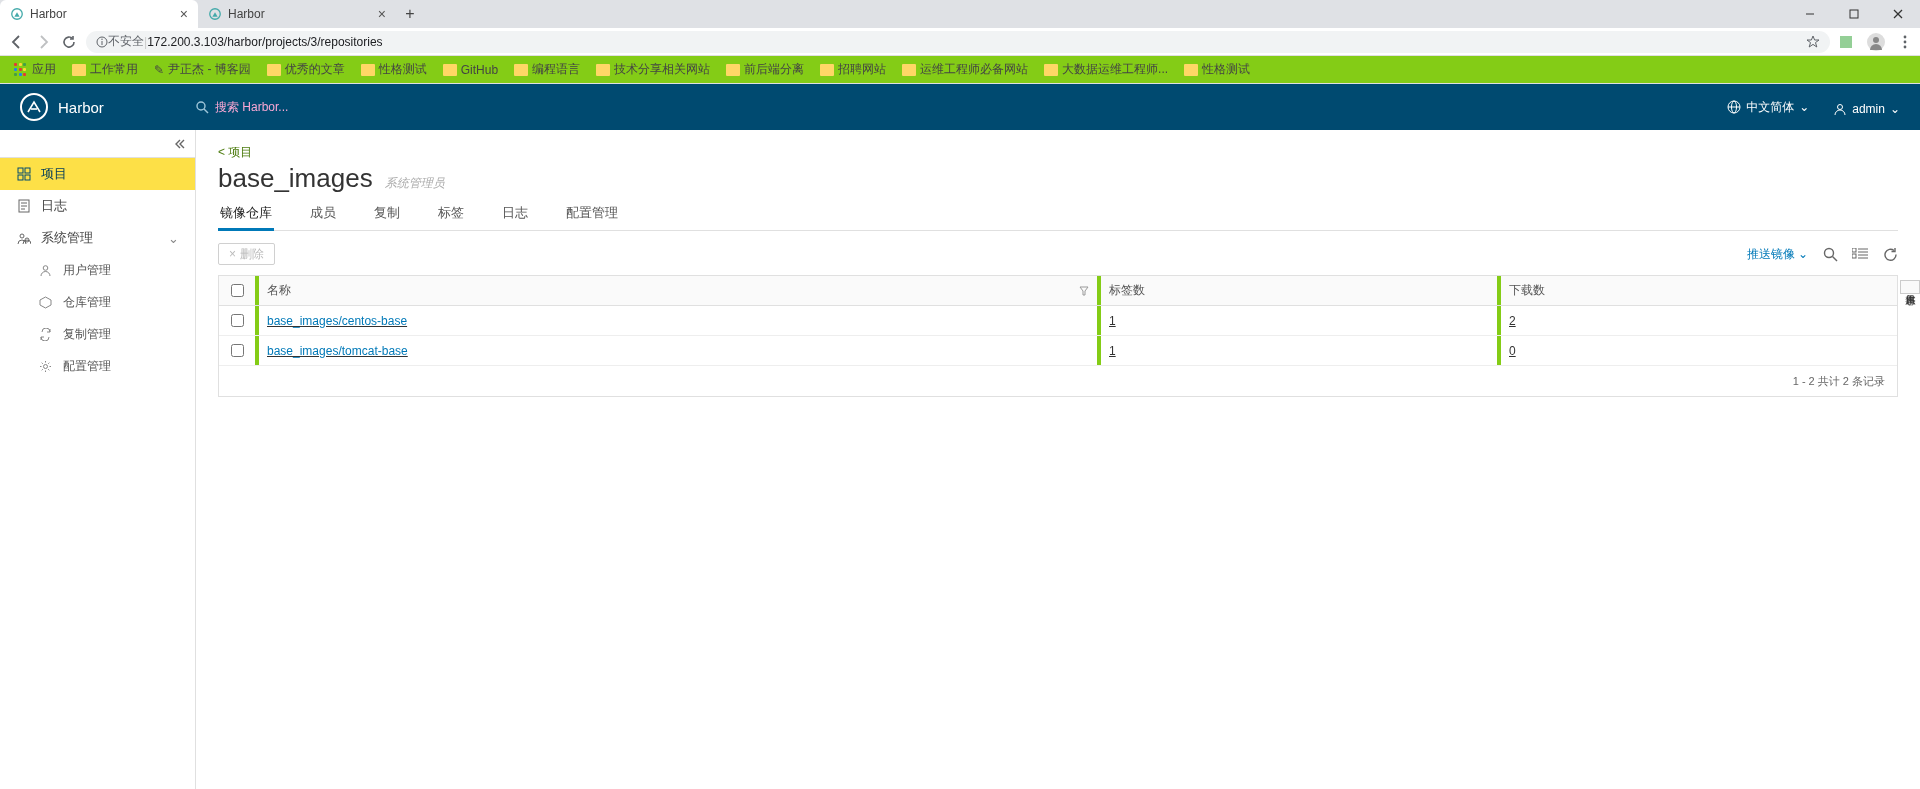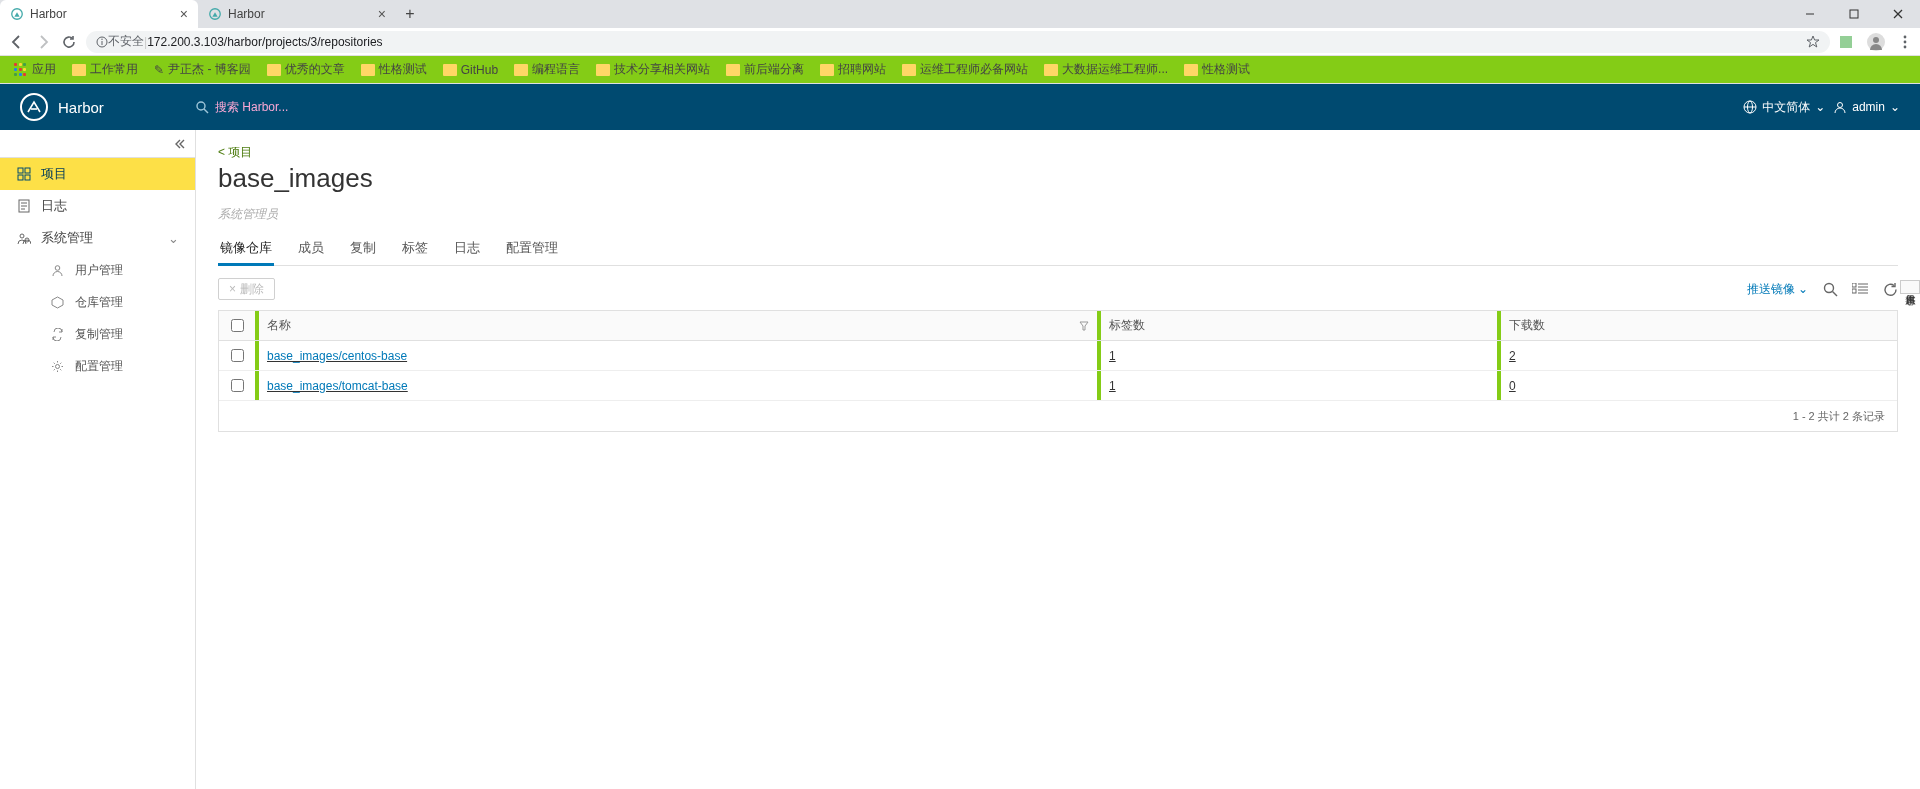--- a/index.html
+++ b/index.html
@@ -24,38 +24,38 @@
   .bookmarks-row { height: 28px; background: #84cc16; border-bottom: 1px solid #e0e0e0; display: flex; align-items: center; padding: 0 8px; gap: 4px; font-size: 12px; color: #444; }
   .bmk { display: flex; align-items: center; gap: 4px; padding: 2px 6px; cursor: pointer; }
   .bmk-folder { width: 14px; height: 12px; background: #ffd766; border-radius: 1px; display: inline-block; }
   .apps-icon { width: 14px; height: 14px; display: grid; grid-template-columns: repeat(3, 3px); grid-gap: 1.5px; }
   .apps-icon span { width: 3px; height: 3px; border-radius: 1px; }
   
   .harbor-header { height: 46px; background: #004a70; color: #fff; display: flex; align-items: center; padding: 0 20px; }
   .harbor-logo { display: flex; align-items: center; gap: 10px; width: 155px; }
   .harbor-logo-circle { width: 28px; height: 28px; border: 2px solid #fff; border-radius: 50%; display: flex; align-items: center; justify-content: center; }
   .harbor-search { flex: 1; display: flex; align-items: center; margin-left: 20px; color: #f9a8d4; gap: 6px; }
-  .harbor-header-right { display: flex; align-items: center; gap: 8px; font-size: 12px; }
+  .harbor-header-right { display: flex; align-items: flex-end; gap: 24px; font-size: 12px; }
   .hdr-item { display: flex; align-items: center; gap: 5px; cursor: pointer; }
   
   .harbor-body { flex: 1; display: flex; background: #fff; overflow: hidden; }
   .sidebar { width: 196px; border-right: 1px solid #e0e0e0; display: flex; flex-direction: column; }
   .collapse-row { height: 28px; display: flex; align-items: center; justify-content: flex-end; padding-right: 10px; border-bottom: 1px solid #e0e0e0; color: #666; cursor: pointer; }
   .side-item { height: 32px; display: flex; align-items: center; padding: 0 16px; gap: 10px; font-size: 13px; color: #444; cursor: pointer; }
   .side-item.active { background: #fde047; color: #003a5a; }
-  .side-item.sub { padding-left: 50px; font-size: 12px; color: #555; }
+  .side-item.sub { padding-left: 38px; font-size: 12px; color: #555; }
   .side-chevron { margin-left: auto; color: #888; }
   .side-icon { width: 15px; height: 15px; display: flex; align-items: center; justify-content: center; color: #666; }
   
   .main { flex: 1; padding: 14px 22px; position: relative; overflow: auto; }
   .breadcrumb { font-size: 12px; color: #4d7c0f; cursor: pointer; }
-  .page-title-row { display: flex; align-items: baseline; gap: 12px; margin-top: 2px; flex-direction: column; }
+  .page-title-row { display: flex; align-items: baseline; gap: 12px; margin-top: 2px; }
   .page-title { font-size: 26px; font-weight: 300; color: #333; }
   .page-subtitle { font-size: 12px; color: #aaa; font-style: italic; }
-  .tabbar { display: flex; gap: 22px; margin-top: 10px; border-bottom: 1px solid #e0e0e0; font-size: 13px; }
+  .tabbar { display: flex; gap: 34px; margin-top: 4px; border-bottom: 1px solid #e0e0e0; font-size: 13px; }
   .tabbar .tab { padding: 6px 2px; cursor: pointer; color: #555; }
   .tabbar .tab.active { color: #222; border-bottom: 3px solid #0079b8; margin-bottom: -1px; }
   .toolbar { display: flex; align-items: center; margin-top: 12px; }
   .del-btn { height: 22px; border: 1px solid #d0d0d0; background: #fff; color: #bbb; font-size: 12px; display: flex; align-items: center; gap: 4px; padding: 0 10px; border-radius: 2px; cursor: not-allowed; }
   .toolbar-right { margin-left: auto; display: flex; align-items: center; gap: 14px; color: #666; }
   .push-link { color: #0079b8; font-size: 12px; cursor: pointer; display: flex; align-items: center; gap: 3px; }
   .tb-icon { width: 16px; height: 16px; display: flex; align-items: center; justify-content: center; cursor: pointer; }
   
   .tbl { margin-top: 10px; border: 1px solid #e0e0e0; }
   .tbl-head, .tbl-row, .tbl-foot { display: grid; grid-template-columns: 36px 1fr 400px 400px; align-items: center; }

